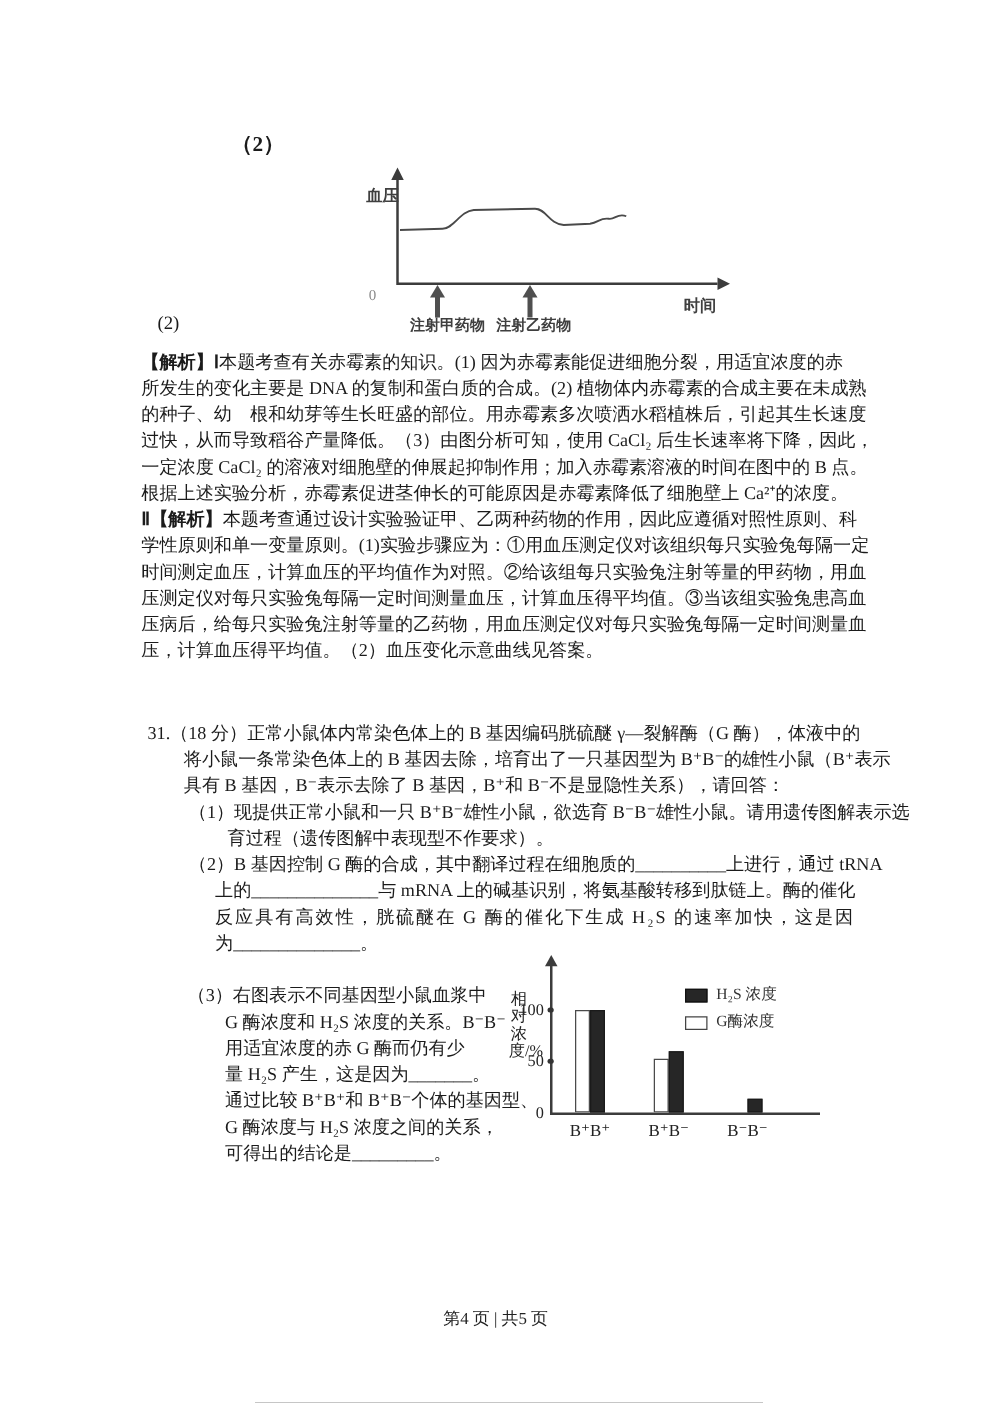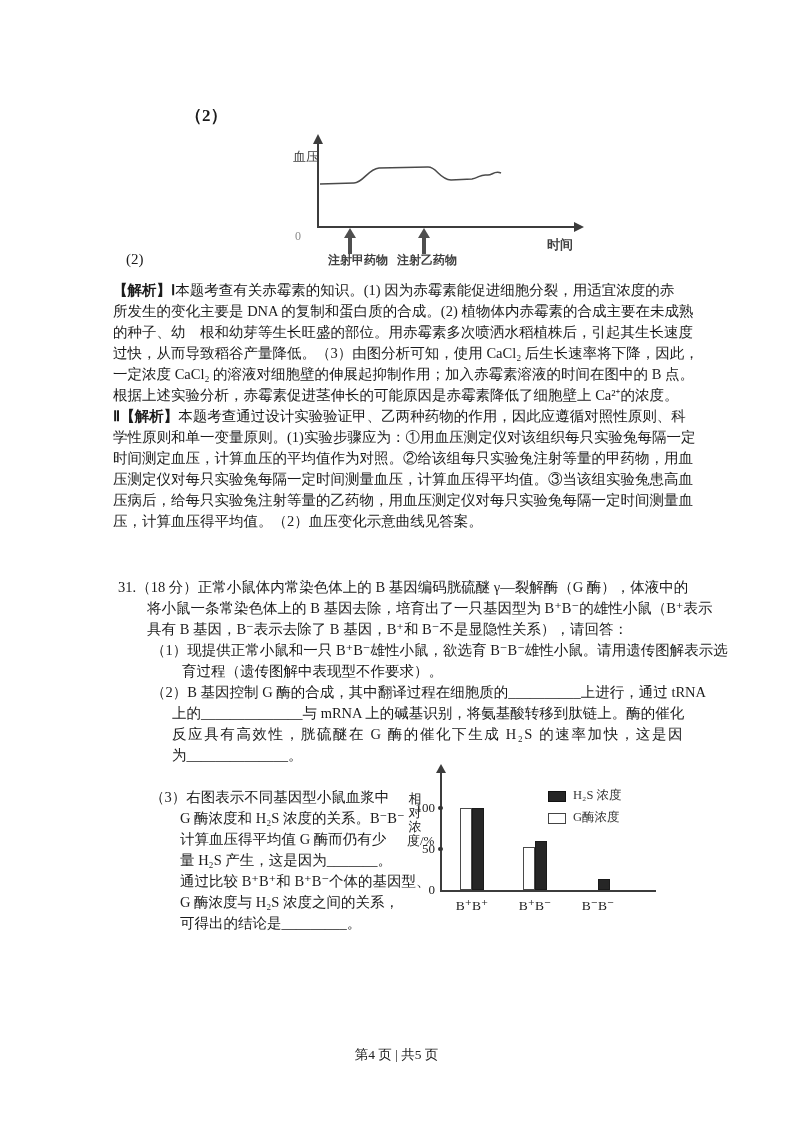--- a/index.html
+++ b/index.html
@@ -53,21 +53,21 @@
     <line x1="38" y1="10" x2="38" y2="96" stroke="#3c3c3c" stroke-width="2"></line>
     <polygon points="33,12 43,12 38,2" fill="#3c3c3c"></polygon>
     <line x1="38" y1="95" x2="294" y2="95" stroke="#3c3c3c" stroke-width="2"></line>
     <polygon points="294,90 294,100 304,95" fill="#3c3c3c"></polygon>
     <path d="M 40 52 L 74 51 C 83 51 88 37 99 36 L 148 35 C 157 35 159 47 171 48 L 192 47 C 199 46 200 42 207 43 C 212 44 214 38 221 41" fill="none" stroke="#4a4a4a" stroke-width="1.5"></path>
     <line x1="70" y1="122" x2="70" y2="104" stroke="#4f4f4f" stroke-width="4"></line>
     <polygon points="64,106 76,106 70,96" fill="#4f4f4f"></polygon>
     <line x1="144" y1="122" x2="144" y2="104" stroke="#4f4f4f" stroke-width="4"></line>
     <polygon points="138,106 150,106 144,96" fill="#4f4f4f"></polygon>
   </svg>
-  <div class="graph-label vert" style="left:293px;top:150px;font-weight:400;">血压</div>
+  <div class="graph-label vert" style="left:293px;top:150px;font-weight:700;">血压</div>
   <div class="graph-label" style="left:547px;top:236px;font-size:13px;font-weight:600;">时间</div>
   <div class="graph-label" style="left:295px;top:229px;color:#8a8a8a;font-size:12px;">0</div>
   <div class="graph-label" style="left:328px;top:252px;font-weight:600;">注射甲药物</div>
   <div class="graph-label" style="left:397px;top:252px;font-weight:600;">注射乙药物</div>
 
   <div class="abs" style="left:126px;top:251px;font-size:15px;">(2)</div>
 
   <div class="abs" style="left:113px;top:280px;">
     <div class="tline"><span class="bold">【解析】Ⅰ</span><span>本题考查有关赤霉素的知识。(1) 因为赤霉素能促进细胞分裂，用适宜浓度的赤</span></div>
     <div class="tline">所发生的变化主要是 DNA 的复制和蛋白质的合成。(2) 植物体内赤霉素的合成主要在未成熟</div>
@@ -91,21 +91,21 @@
     <div class="qline ind4">育过程（遗传图解中表现型不作要求）。</div>
     <div class="qline ind2">（2）B 基因控制 G 酶的合成，其中翻译过程在细胞质的__________上进行，通过 tRNA</div>
     <div class="qline ind3">上的______________与 mRNA 上的碱基识别，将氨基酸转移到肽链上。酶的催化</div>
     <div class="qline ind3 spread">反应具有高效性，胱硫醚在 G 酶的催化下生成 H₂S 的速率加快，这是因</div>
     <div class="qline ind3">为______________。</div>
   </div>
 
   <div class="abs" style="left:150px;top:787px;">
     <div class="qline ind0">（3）右图表示不同基因型小鼠血浆中</div>
     <div class="qline ind5">G 酶浓度和 H₂S 浓度的关系。B⁻B⁻</div>
-    <div class="qline ind5">计算血压得平均值 G 酶而仍有少</div>
+    <div class="qline ind5">用适宜浓度的赤 G 酶而仍有少</div>
     <div class="qline ind5">量 H₂S 产生，这是因为_______。</div>
     <div class="qline ind5">通过比较 B⁺B⁺和 B⁺B⁻个体的基因型、</div>
     <div class="qline ind5">G 酶浓度与 H₂S 浓度之间的关系，</div>
     <div class="qline ind5">可得出的结论是_________。</div>
   </div>
 
   <div class="barchart">
     <div class="yarrow"></div>
     <div class="axis-y"></div>
     <div class="axis-x"></div>

